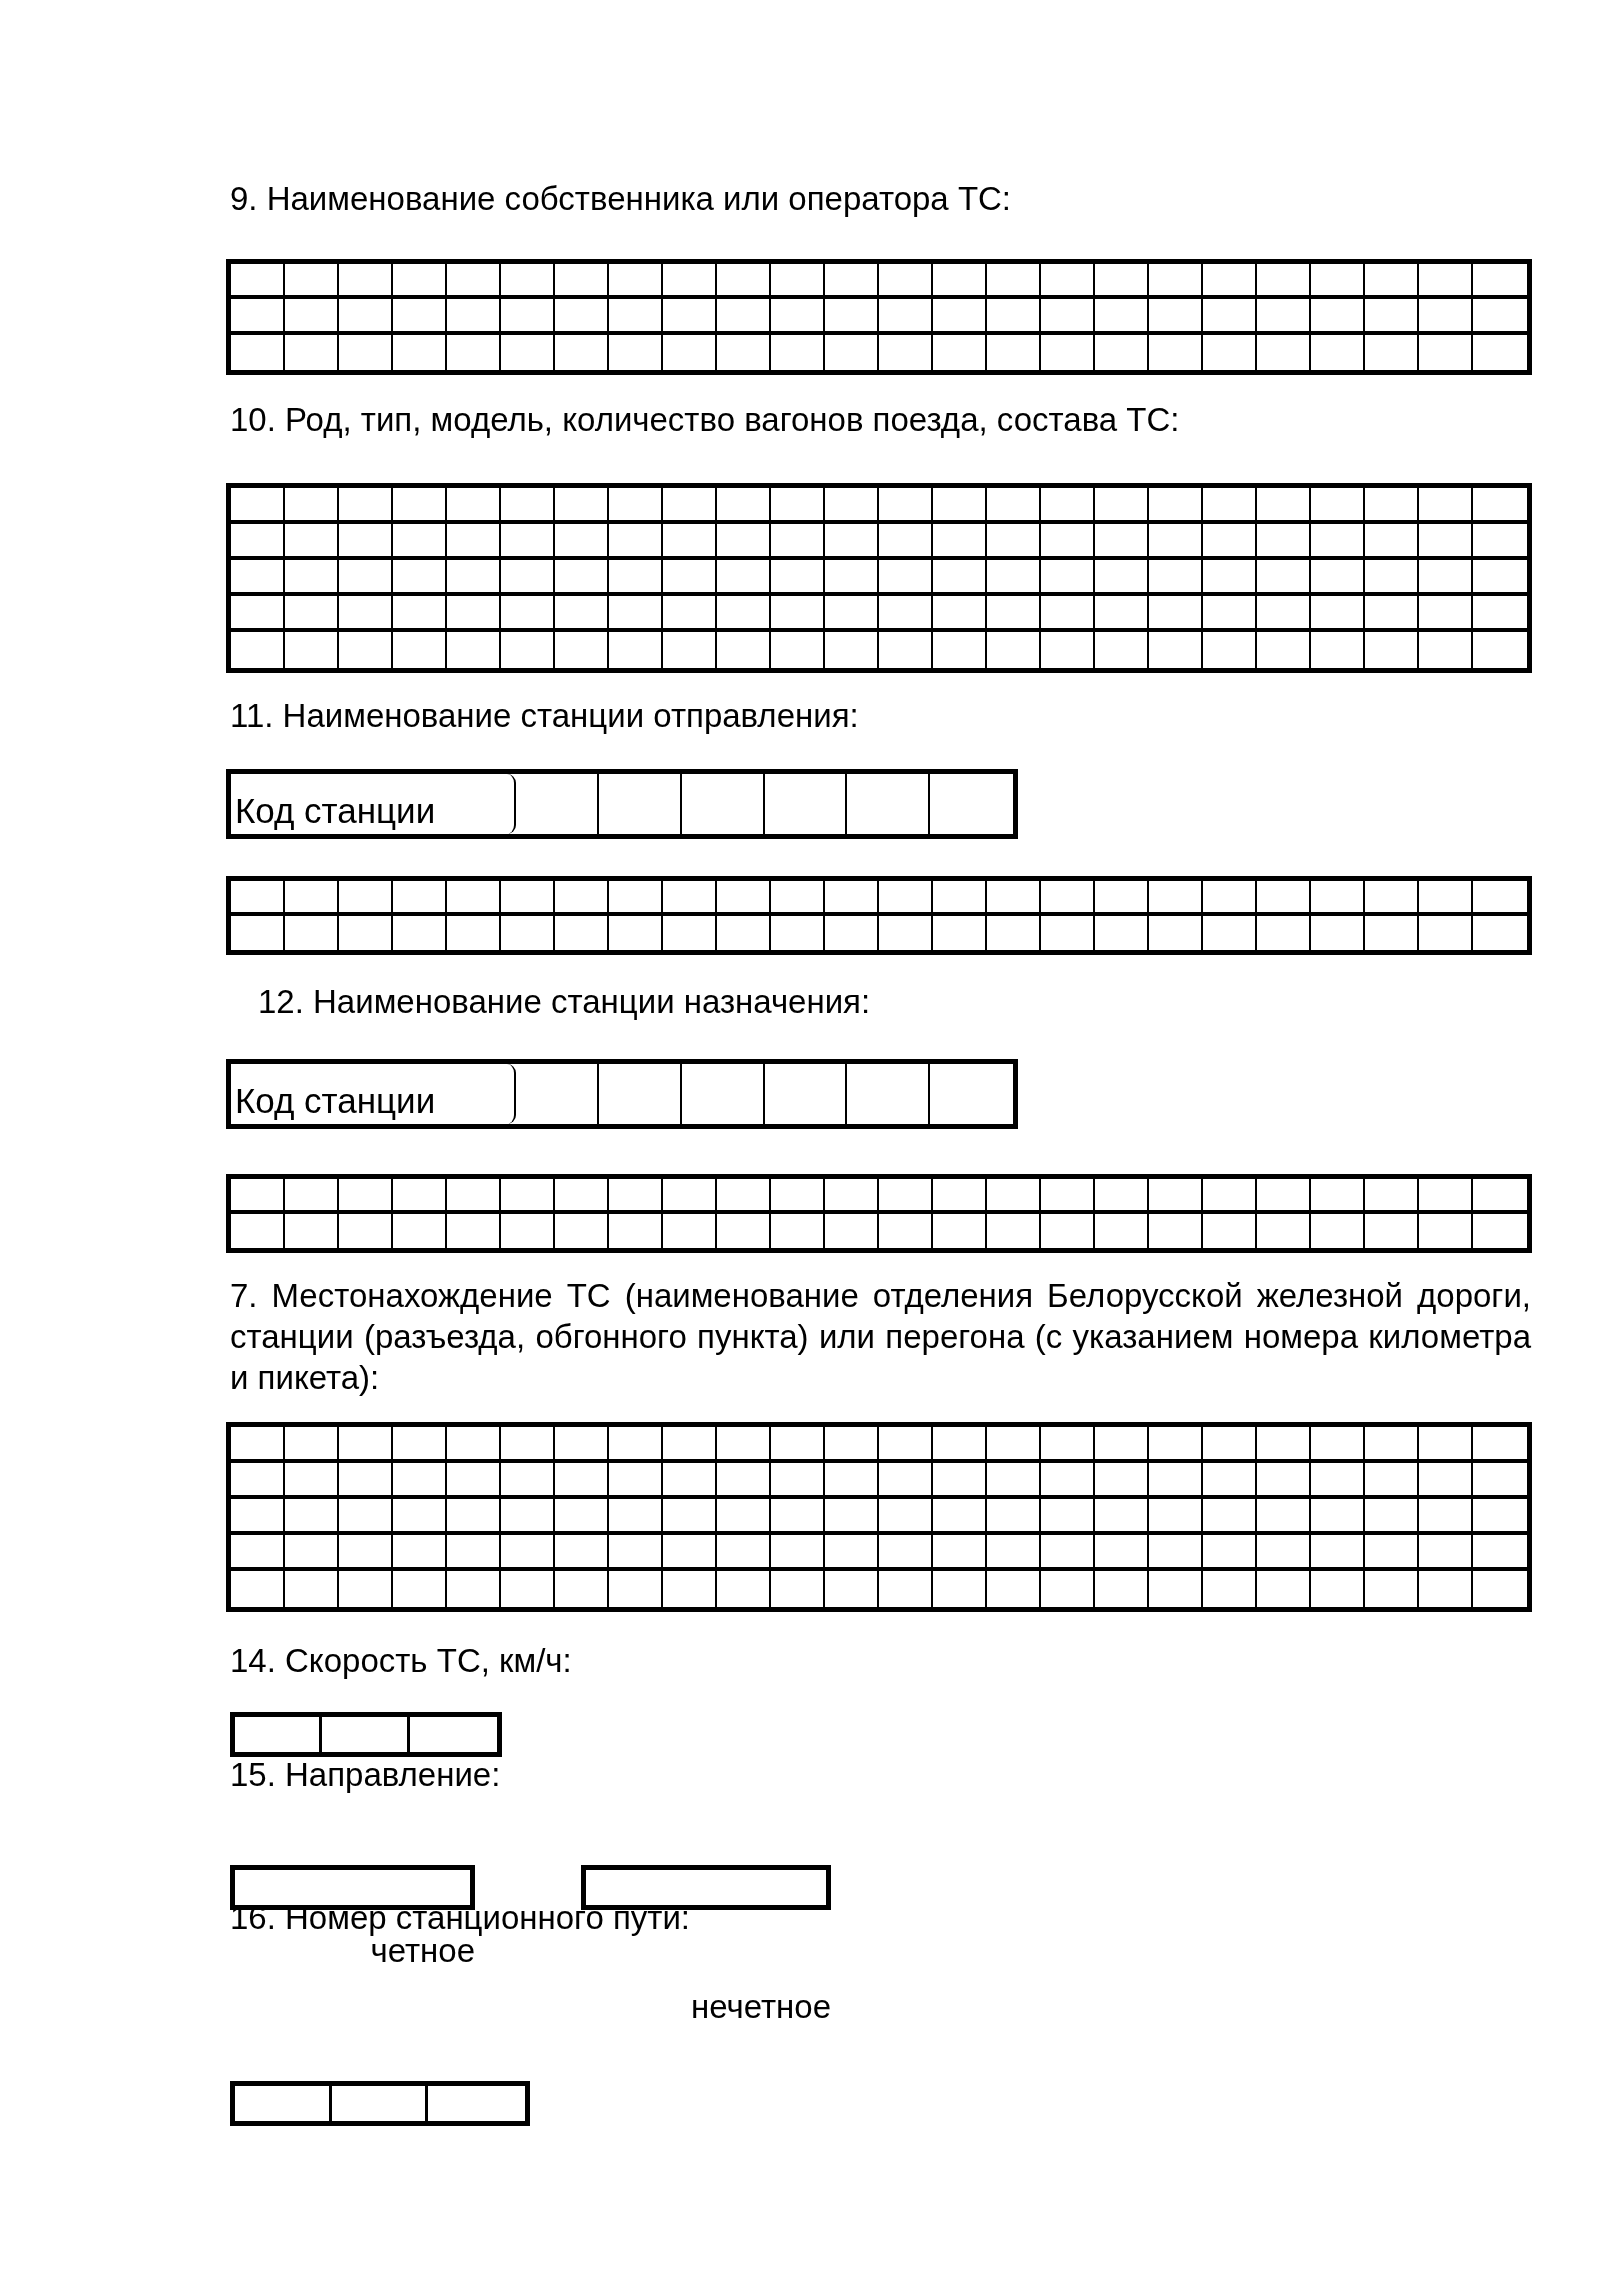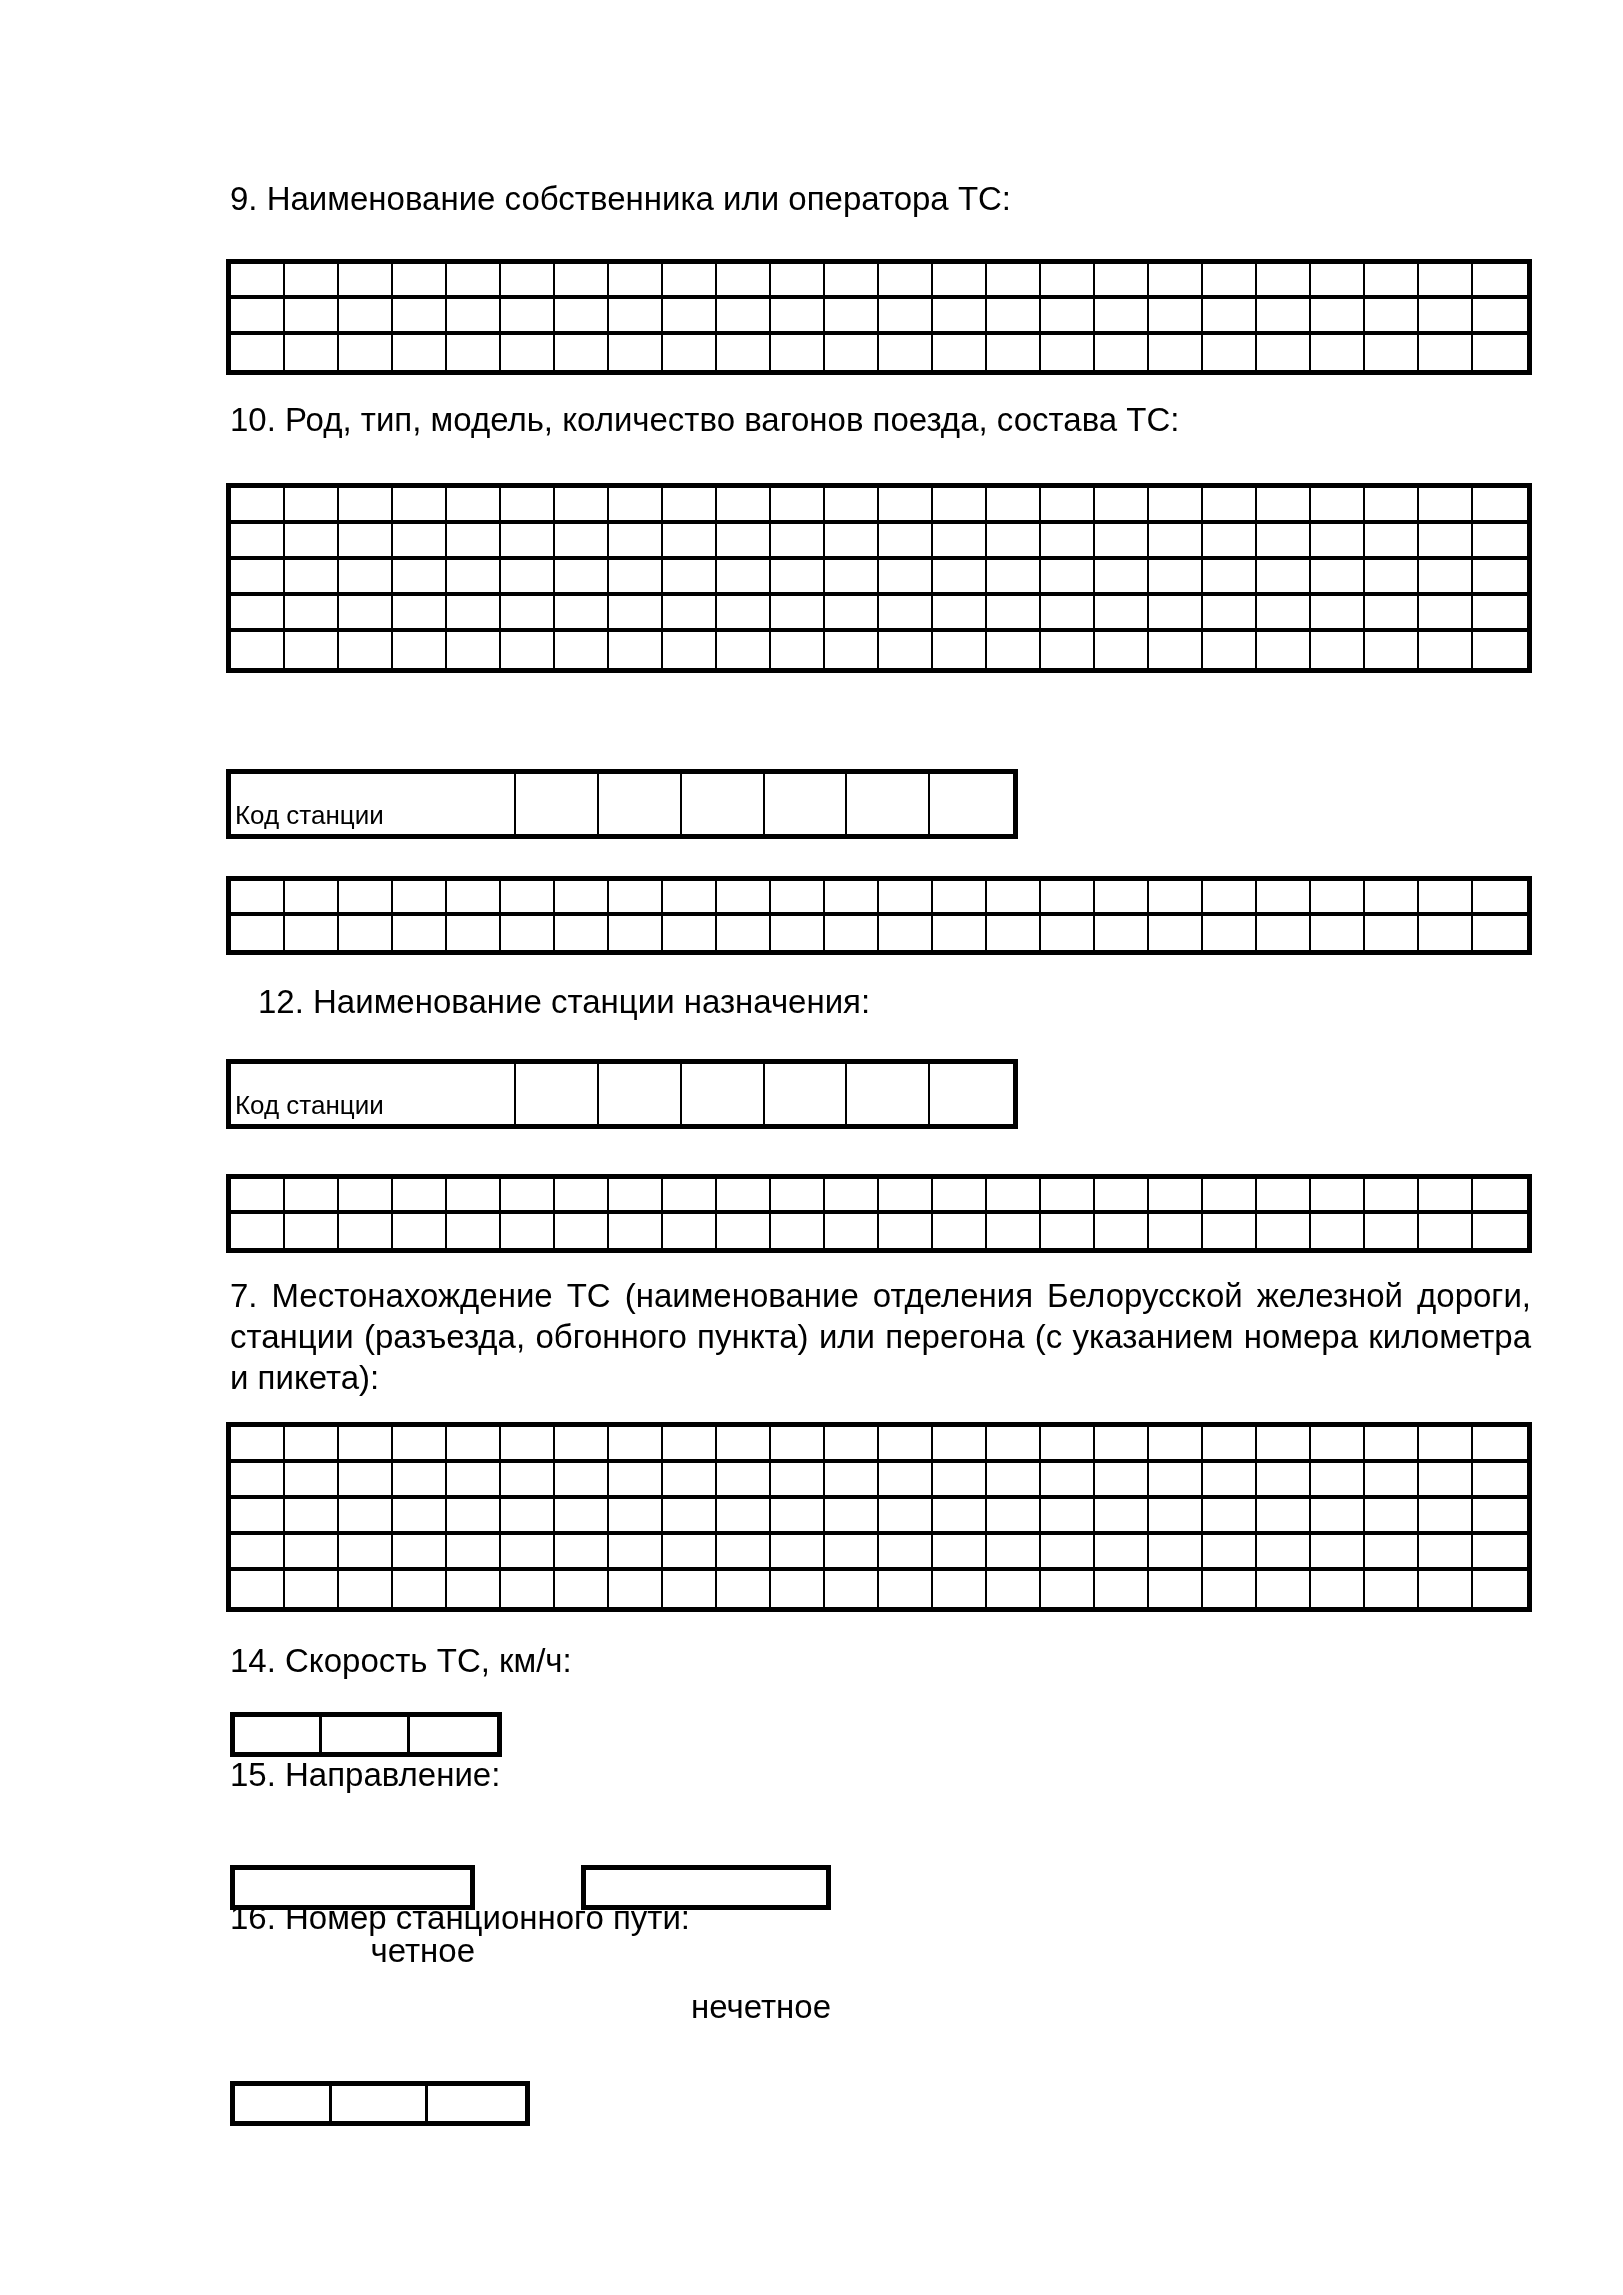--- a/index.html
+++ b/index.html
@@ -46,21 +46,22 @@
     border:5.2px solid #000;
     display:flex;
   }
   .codebox .code-label-cell{
     box-sizing:border-box;
     width:285px;
     border-right:2.6px solid #000;
     display:flex;
     align-items:flex-end;
     padding:0 0 2.6px 3.9px;
-    font-size:26px;
+    font-size:35px;
+    border-radius:9px;
   }
   .codebox .code-cells{
     flex:1;
     height:100%;
   }
   .codebox .code-cells .cell{
     box-sizing:border-box;
     border-right:2.6px solid #000;
   }
   .codebox .code-cells .cell.lc{border-right:none;}
@@ -287,20 +288,21 @@
       <div class="cell lr"></div>
       <div class="cell lr"></div>
       <div class="cell lr"></div>
       <div class="cell lr"></div>
       <div class="cell lr"></div>
       <div class="cell lr"></div>
       <div class="cell lr"></div>
       <div class="cell lc lr"></div>
     </div>
 
+  <div class="label" style="top:695px;">11. Наименование станции отправления:</div>
   <div class="codebox" style="top:769px;">
     <div class="code-label-cell">Код станции</div>
     <div class="code-cells" data-grid="sections.departure.code" style="grid-template-columns: repeat(6, 1fr);">
         <div class="cell lr"></div>
         <div class="cell lr"></div>
         <div class="cell lr"></div>
         <div class="cell lr"></div>
         <div class="cell lr"></div>
         <div class="cell lc lr"></div>
       </div>

